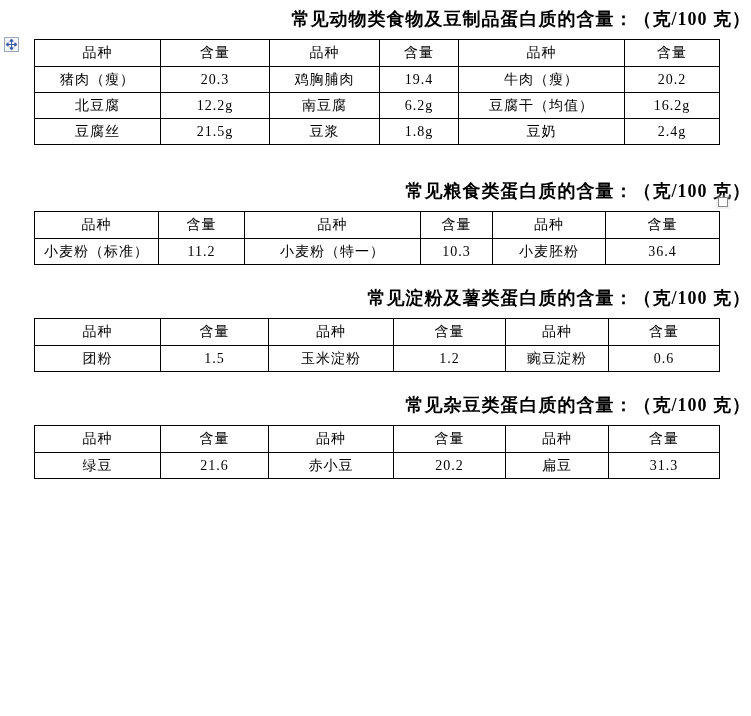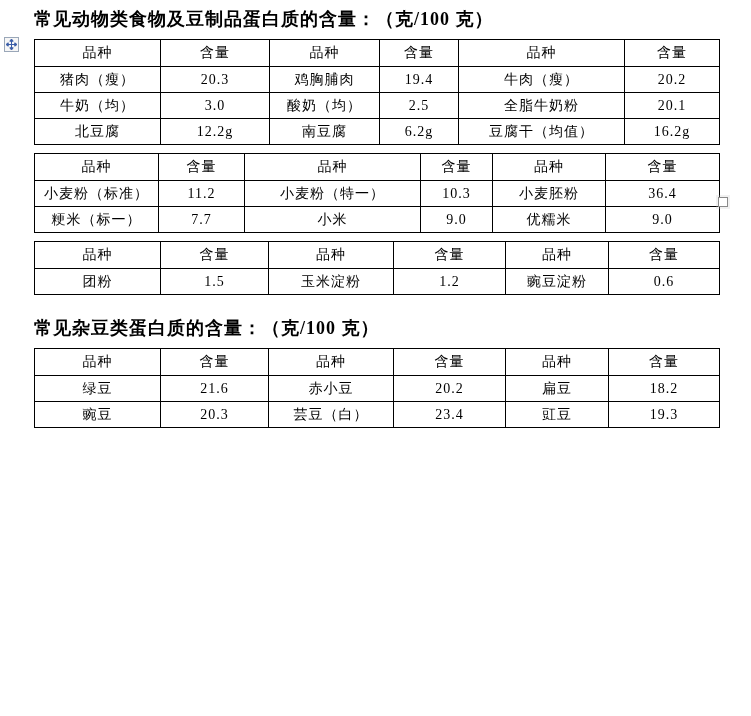--- a/index.html
+++ b/index.html
@@ -3,21 +3,21 @@
 <meta charset="utf-8">
 <style>
   html,body{margin:0;padding:0;background:#fff;}
   body{
     width:751px;height:716px;position:relative;overflow:hidden;
     font-family:"Liberation Serif","DejaVu Serif",serif;color:#000;
   }
   .page{position:relative;width:751px;height:716px;}
   .section-title{
     margin:16px 0 0 34px;font-size:18px;font-weight:bold;line-height:24px;
-    letter-spacing:1px;white-space:nowrap;
+    letter-spacing:1px;white-space:nowrap;text-align:right;
   }
   .mt-first{margin-top:7px;}
   .mt-sec2{margin-top:34px;}
   .mt-sec{margin-top:21px;}
   table{
     border-collapse:collapse;table-layout:fixed;margin:8px 0 0 34px;
     width:685px;
   }
   th,td{
     border:1px solid #000;text-align:center;vertical-align:middle;
@@ -82,40 +82,41 @@
         <tbody>
           <tr>
             <td>猪肉（瘦）</td>
             <td>20.3</td>
             <td>鸡胸脯肉</td>
             <td>19.4</td>
             <td>牛肉（瘦）</td>
             <td>20.2</td>
           </tr>
           <tr>
-            <td>牛奶（均）</td>
-            <td>3.0</td>
-            <td>酸奶（均）</td>
-            <td>2.5</td>
-            <td>全脂牛奶粉</td>
-            <td>20.1</td>
-          </tr>
-          <tr>
             <td>北豆腐</td>
             <td>12.2g</td>
             <td>南豆腐</td>
             <td>6.2g</td>
             <td>豆腐干（均值）</td>
             <td>16.2g</td>
           </tr>
-        </tbody>
-    </table>
-  </div>
-
-  <div>
+          <tr>
+            <td>豆腐丝</td>
+            <td>21.5g</td>
+            <td>豆浆</td>
+            <td>1.8g</td>
+            <td>豆奶</td>
+            <td>2.4g</td>
+          </tr>
+        </tbody>
+    </table>
+  </div>
+
+  <div>
+    <h2 class="section-title mt-sec2">常见粮食类蛋白质的含量：（克/100 克）</h2>
     <table>
       <colgroup>
         <col style="width:124px">
           <col style="width:86px">
           <col style="width:176px">
         <col style="width:72px">
           <col style="width:113px">
           <col style="width:114px">
       </colgroup>
       <thead>
@@ -130,33 +131,26 @@
         </thead>
         <tbody>
           <tr>
             <td>小麦粉（标准）</td>
             <td>11.2</td>
             <td>小麦粉（特一）</td>
             <td>10.3</td>
             <td>小麦胚粉</td>
             <td>36.4</td>
           </tr>
-          <tr>
-            <td>粳米（标一）</td>
-            <td>7.7</td>
-            <td>小米</td>
-            <td>9.0</td>
-            <td>优糯米</td>
-            <td>9.0</td>
-          </tr>
-        </tbody>
-    </table>
-  </div>
-
-  <div>
+        </tbody>
+    </table>
+  </div>
+
+  <div>
+    <h2 class="section-title mt-sec">常见淀粉及薯类蛋白质的含量：（克/100 克）</h2>
     <table>
       <colgroup>
         <col style="width:126px">
           <col style="width:108px">
           <col style="width:125px">
         <col style="width:112px">
           <col style="width:103px">
           <col style="width:111px">
       </colgroup>
       <thead>
@@ -203,27 +197,19 @@
             <th>含量</th>
           </tr>
         </thead>
         <tbody>
           <tr>
             <td>绿豆</td>
             <td>21.6</td>
             <td>赤小豆</td>
             <td>20.2</td>
             <td>扁豆</td>
-            <td>18.2</td>
-          </tr>
-          <tr>
-            <td>豌豆</td>
-            <td>20.3</td>
-            <td>芸豆（白）</td>
-            <td>23.4</td>
-            <td>豇豆</td>
-            <td>19.3</td>
+            <td>31.3</td>
           </tr>
         </tbody>
     </table>
   </div>
 
 </div>
 
 </body></html>

